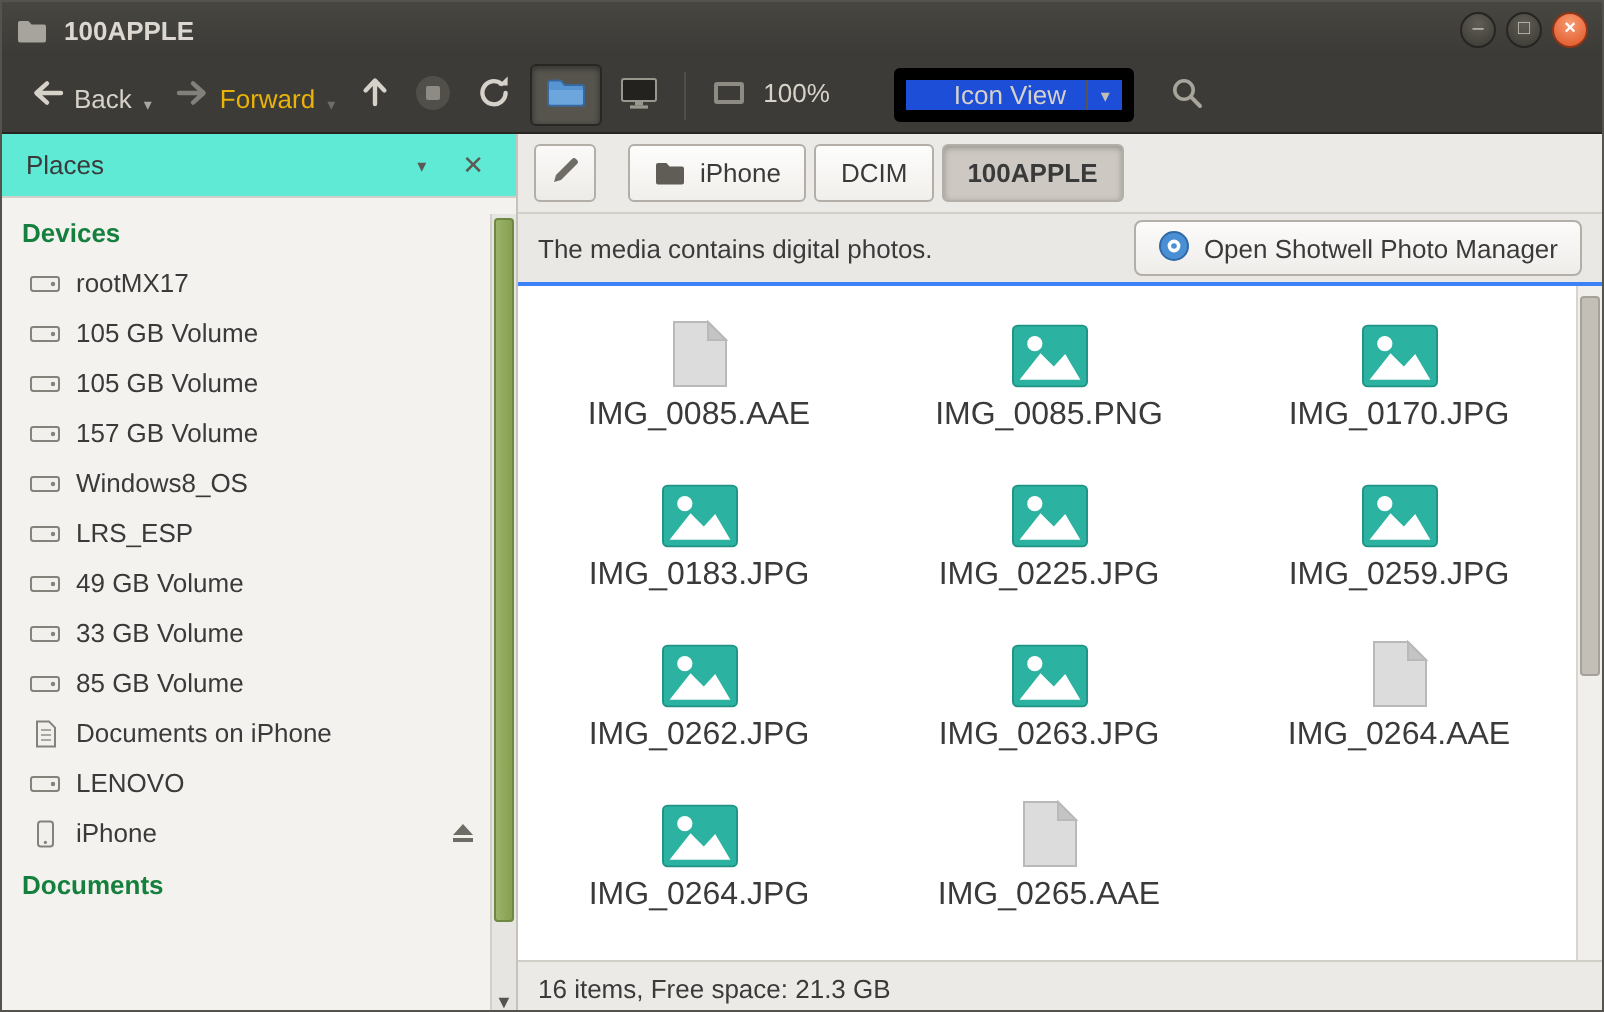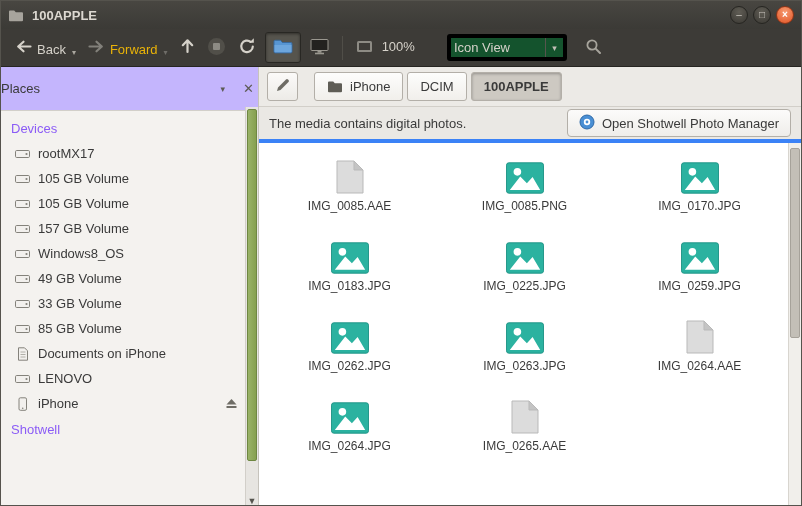--- a/index.html
+++ b/index.html
@@ -19,60 +19,60 @@
   .toolbar { height: 38px; background: #3d3b37; border-bottom: 1px solid #262521; display: flex; align-items: center; padding: 0 8px; color: #d6d2ca; }
   .tb-btn { display: flex; align-items: flex-end; gap: 5px; padding: 4px 6px; border-radius: 3px; }
   .tb-btn .lbl { font-size: 13px; }
   .tb-btn.disabled .lbl { color: #eab308; }
   .dd { font-size: 8px; color: #aaa79f; margin-left: 1px; }
   .tb-btn.disabled .dd { color: #6f6d68; }
   .tb-sep { width: 1px; height: 24px; background: #504e48; margin: 0 7px; }
   .home-btn { background: #56544d; border: 1px solid #282723; border-radius: 3px; padding: 5px 7px; box-shadow: inset 0 1px 3px rgba(0,0,0,.45); margin: 0 3px; display: flex; }
   .icon-btn { padding: 4px 6px; display: flex; align-items: flex-start; }
   .zoom-label { font-size: 13px; margin-left: 4px; }
-  .combo { height: 27px; min-width: 120px; background: #14532d; border: 4px solid #000000; border-radius: 3px; display: flex; align-items: center; padding: 0 0 0 3px; margin-left: 26px; }
+  .combo { height: 27px; min-width: 120px; background: #1d4ed8; border: 6px solid #000000; border-radius: 3px; display: flex; align-items: center; padding: 0 0 0 24px; margin-left: 26px; }
   .combo .combo-arrow { margin-left: auto; border-left: 1px solid #57554e; align-self: stretch; display: flex; align-items: center; padding: 0 6px; font-size: 9px; color: #c2beb6; }
   .search-btn { margin-left: 12px; }
 
   
   .body { display: flex; height: 440px; }
 
   
   .sidebar { position: relative; width: 258px; background: #f4f2ef; border-right: 1px solid #c6c3bc; flex: none; }
-  .sidebar-header { height: 44px; background: #c4b5fd; border-bottom: 1px solid #d2cfc9; display: flex; align-items: center; padding: 0 0; }
+  .sidebar-header { height: 32px; background: #5eead4; border-bottom: 1px solid #d2cfc9; display: flex; align-items: center; padding: 0 12px; }
   .sidebar-header .places-label { font-size: 13px; }
   .sidebar-header .places-arrow { margin-left: auto; font-size: 9px; color: #5c5a54; padding: 4px; }
   .sidebar-header .close-x { margin-left: 10px; font-size: 13px; color: #5c5a54; padding: 2px 4px; }
   .sidebar-list { width: 245px; padding-top: 4px; }
-  .side-header { font-weight: normal; padding: 6px 10px 5px 10px; color: #8b5cf6; }
+  .side-header { font-weight: bold; padding: 6px 10px 5px 10px; color: #15803d; }
   .side-item { height: 25px; display: flex; align-items: center; padding-left: 13px; gap: 8px; }
   .side-icon { display: flex; width: 16px; justify-content: center; }
   .side-label { white-space: nowrap; }
   .eject { margin-left: auto; margin-right: 8px; display: flex; }
   .side-scroll { position: absolute; top: 40px; right: 0; bottom: 0; width: 13px; background: #e7e5e1; border-left: 1px solid #d2cfc9; }
   .side-scroll .handle { position: absolute; left: 1px; right: 1px; top: 2px; height: 352px; background: linear-gradient(90deg,#9ab368,#86a050); border: 1px solid #6e8741; border-radius: 2px; }
   .side-scroll .arrow-down { position: absolute; bottom: 1px; left: 0; right: 0; text-align: center; font-size: 9px; color: #55534d; }
 
   
   .main { flex: 1; display: flex; flex-direction: column; background: #fff; min-width: 0; }
   .pathbar { height: 40px; background: #eceae6; border-bottom: 1px solid #d2cfc9; display: flex; align-items: center; padding: 0 8px; flex: none; }
   .edit-btn { width: 31px; height: 29px; background: linear-gradient(#fbfaf9,#edebe7); border: 1px solid #b3afa8; border-radius: 3px; display: flex; align-items: center; justify-content: center; }
   .crumbs { display: flex; gap: 4px; margin-left: 16px; }
   .crumb { height: 29px; padding: 0 12px; background: linear-gradient(#fdfdfc,#f1efeb); border: 1px solid #b3afa8; border-radius: 3px; display: flex; align-items: center; gap: 7px; font-size: 13px; color: #3a3a3a; }
   .crumb.active { background: #cdc9c2; box-shadow: inset 0 1px 3px rgba(0,0,0,.28); font-weight: bold; }
   .crumb-icon { display: flex; }
 
-  .infobar { height: 36px; background: #eae8e4; border-bottom: 4px solid #3b82f6; display: flex; align-items: center; padding: 0 10px; flex: none; }
+  .infobar { height: 36px; background: #eae8e4; border-bottom: 2px solid #3b82f6; display: flex; align-items: center; padding: 0 10px; flex: none; }
   .shotwell-btn { margin-left: auto; height: 28px; background: linear-gradient(#fcfbfa,#efedea); border: 1px solid #b3afa8; border-radius: 4px; display: flex; align-items: center; gap: 7px; padding: 0 11px; font-size: 13px; text-align: center; }
 
   .content { position: relative; flex: 1; overflow: hidden; background: #fff; }
   .files-grid { display: grid; grid-template-columns: repeat(3, 175px); padding: 6px 0 0 3px; }
   .file-cell { height: 80px; display: flex; flex-direction: column; align-items: center; padding-top: 5px; }
   .file-icon { height: 40px; display: flex; align-items: flex-end; justify-content: center; }
-  .file-label { margin-top: 5px; font-size: 12px; color: #3a3a3a; white-space: nowrap; }
+  .file-label { margin-top: 5px; font-size: 16px; color: #3a3a3a; white-space: nowrap; }
   .v-scroll { position: absolute; top: 0; right: 0; bottom: 0; width: 13px; background: #f1efeb; border-left: 1px solid #d8d5cf; }
   .v-scroll .handle { position: absolute; left: 1px; right: 1px; top: 5px; height: 190px; background: #c3bfb7; border: 1px solid #a6a29a; border-radius: 2px; }
 
   .statusbar { height: 27px; background: #eceae6; border-top: 1px solid #d2cfc9; display: flex; align-items: center; padding: 0 10px; flex: none; font-size: 13px; }
 </style>
 </head>
 <body>
 
 <div class="window">
 
@@ -210,20 +210,29 @@
             </span>
             <span class="side-label">Windows8_OS</span>
           </div>
           <div class="side-item">
             <span class="side-icon">
               <svg width="15" height="13" viewBox="0 0 15 13">
                 <rect x="0.5" y="3.5" width="14" height="7" rx="1.2" fill="#f2f0ed" stroke="#84827b"></rect>
                 <circle cx="11.5" cy="7" r="1.1" fill="#84827b"></circle>
               </svg>
             </span>
+            <span class="side-label">LRS_ESP</span>
+          </div>
+          <div class="side-item">
+            <span class="side-icon">
+              <svg width="15" height="13" viewBox="0 0 15 13">
+                <rect x="0.5" y="3.5" width="14" height="7" rx="1.2" fill="#f2f0ed" stroke="#84827b"></rect>
+                <circle cx="11.5" cy="7" r="1.1" fill="#84827b"></circle>
+              </svg>
+            </span>
             <span class="side-label">49 GB Volume</span>
           </div>
           <div class="side-item">
             <span class="side-icon">
               <svg width="15" height="13" viewBox="0 0 15 13">
                 <rect x="0.5" y="3.5" width="14" height="7" rx="1.2" fill="#f2f0ed" stroke="#84827b"></rect>
                 <circle cx="11.5" cy="7" r="1.1" fill="#84827b"></circle>
               </svg>
             </span>
             <span class="side-label">33 GB Volume</span>
@@ -263,21 +272,21 @@
               </svg>
             </span>
             <span class="side-label">iPhone</span>
             <span class="eject">
               <svg width="13" height="11" viewBox="0 0 13 11">
                 <path d="M6.5 1 L11.5 6.5 H1.5 Z" fill="#6f6d66"></path>
                 <rect x="1.5" y="8" width="10" height="2" fill="#6f6d66"></rect>
               </svg>
             </span>
           </div>
-          <div class="side-header">Shotwell</div>
+          <div class="side-header">Documents</div>
         </div>
       <div class="side-scroll">
         <div class="handle"></div>
         <div class="arrow-down">▼</div>
       </div>
     </div>
 
     <div class="main">
 
       <div class="pathbar">
@@ -433,16 +442,19 @@
             </div>
             <div class="file-cell">
               <div class="file-icon"></div>
             </div>
           </div>
         <div class="v-scroll">
           <div class="handle"></div>
         </div>
       </div>
 
+      <div class="statusbar">
+        <span>16 items, Free space: 21.3 GB</span>
+      </div>
 
     </div>
   </div>
 </div>
 
 </body></html>

